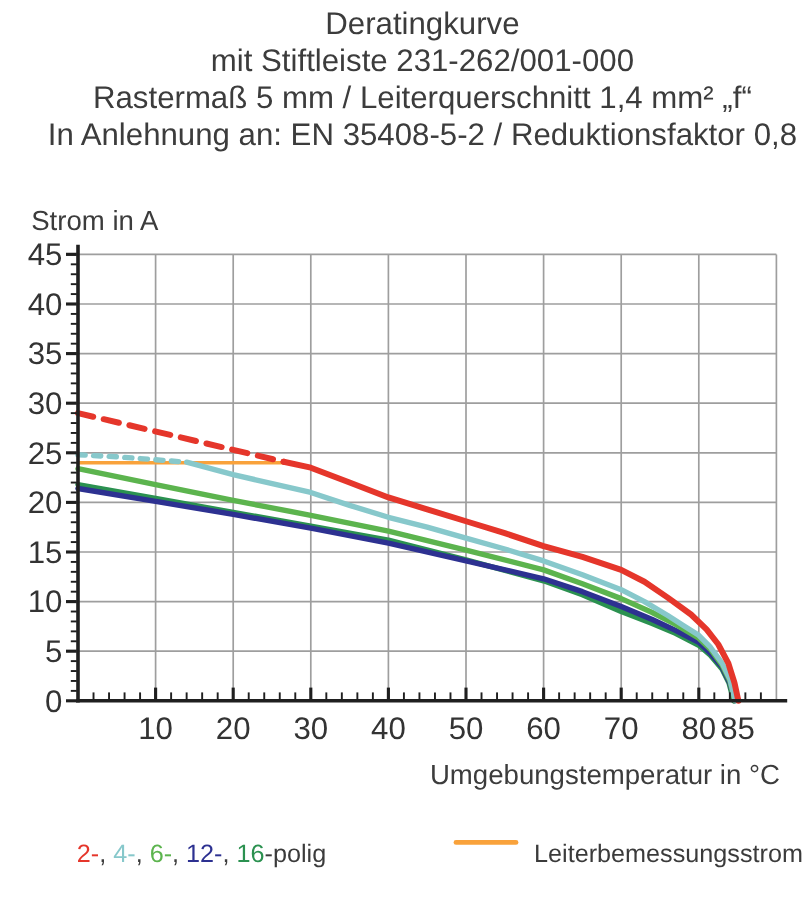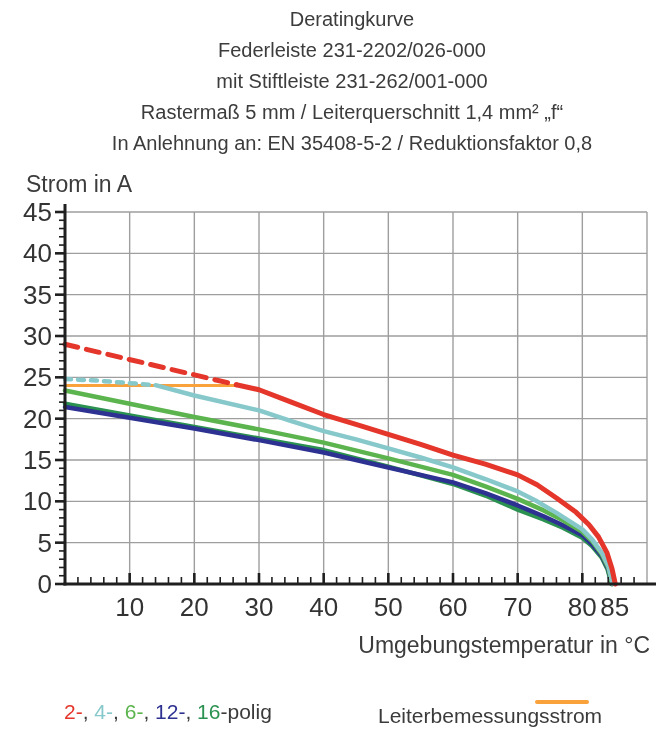--- a/index.html
+++ b/index.html
@@ -1,32 +1,31 @@
 <!DOCTYPE html>
 <html><head>
 <meta charset="utf-8">
 <style>
   html,body{margin:0;padding:0;background:#fff;}
   body{width:670px;height:752px;position:relative;overflow:hidden;
        font-family:"Liberation Sans",sans-serif;color:#3c3c3c;}
   .title-block{position:absolute;top:4px;left:0;width:670px;text-align:center;}
-  .title-line{font-size:20px;line-height:31px;white-space:nowrap;color:#3c3c3c;margin-left:34px;}
+  .title-line{font-size:26px;line-height:31px;white-space:nowrap;color:#3c3c3c;margin-left:34px;}
   #chart{position:absolute;top:166px;left:0;}
   .legend-row{position:absolute;top:694px;left:0;width:620px;height:40px;padding-left:20px;}
   .legend-poles{position:absolute;left:64px;top:6px;font-size:21px;color:#3b3b3b;white-space:nowrap;}
-  .legend-rated{position:absolute;left:378px;top:6px;display:flex;align-items:flex-end;white-space:nowrap;flex-direction:column;}
+  .legend-rated{position:absolute;left:378px;top:6px;display:flex;align-items:flex-start;white-space:nowrap;}
   .rated-swatch{display:inline-block;width:54px;height:4px;border-radius:2px;margin-right:13px;}
   .rated-label{font-size:21px;color:#3b3b3b;}
 </style>
 </head>
 <body>
 
 <div class="title-block">
   <div class="title-line">Deratingkurve</div>
-  <div class="title-line">Federleiste 231-2202/026-000</div>
   <div class="title-line">mit Stiftleiste 231-262/001-000</div>
   <div class="title-line">Rastermaß 5 mm / Leiterquerschnitt 1,4 mm² „f“</div>
   <div class="title-line">In Anlehnung an: EN 35408-5-2 / Reduktionsfaktor 0,8</div>
 </div>
 
 <svg id="chart" width="670" height="505" viewBox="0 0 670 505">
   <text x="26" y="26" font-size="23" fill="#3c3c3c">Strom in A</text>
   <g id="grid-g">
       <line x1="129.66666666666669" y1="46" x2="129.66666666666669" y2="418" stroke="#9e9e9e" stroke-width="1.4"></line>
       <line x1="194.33333333333334" y1="46" x2="194.33333333333334" y2="418" stroke="#9e9e9e" stroke-width="1.4"></line>

